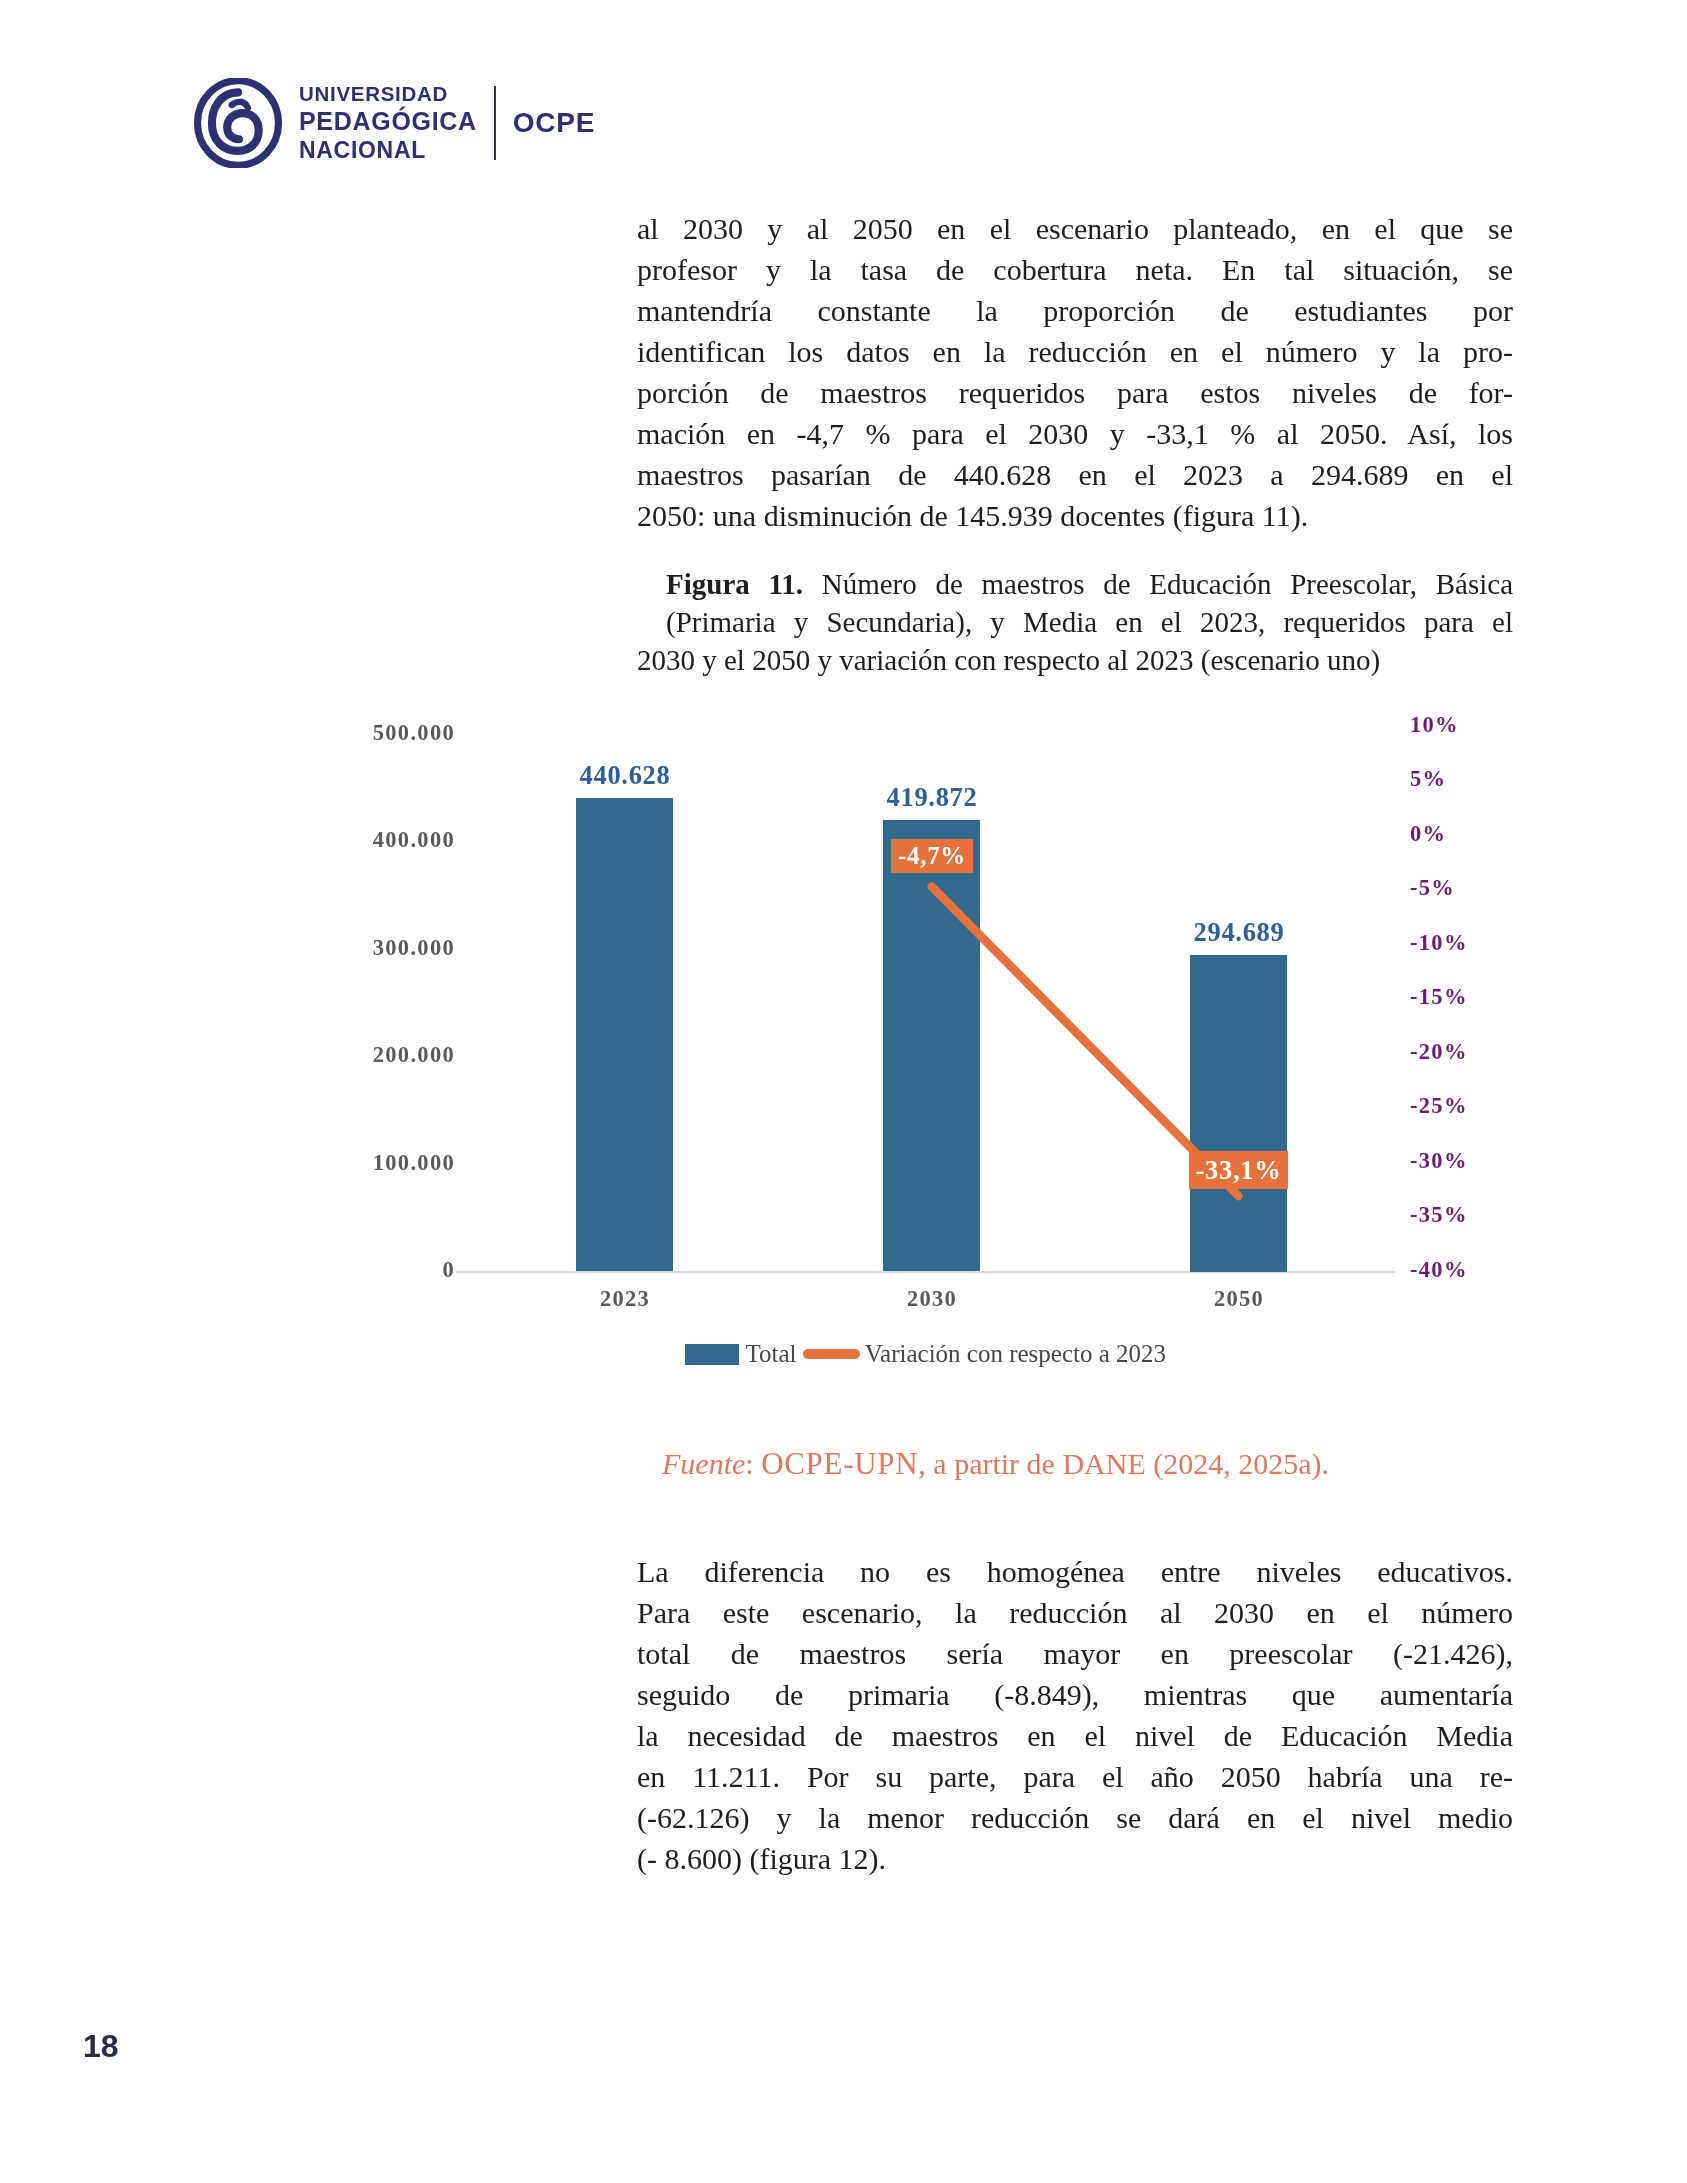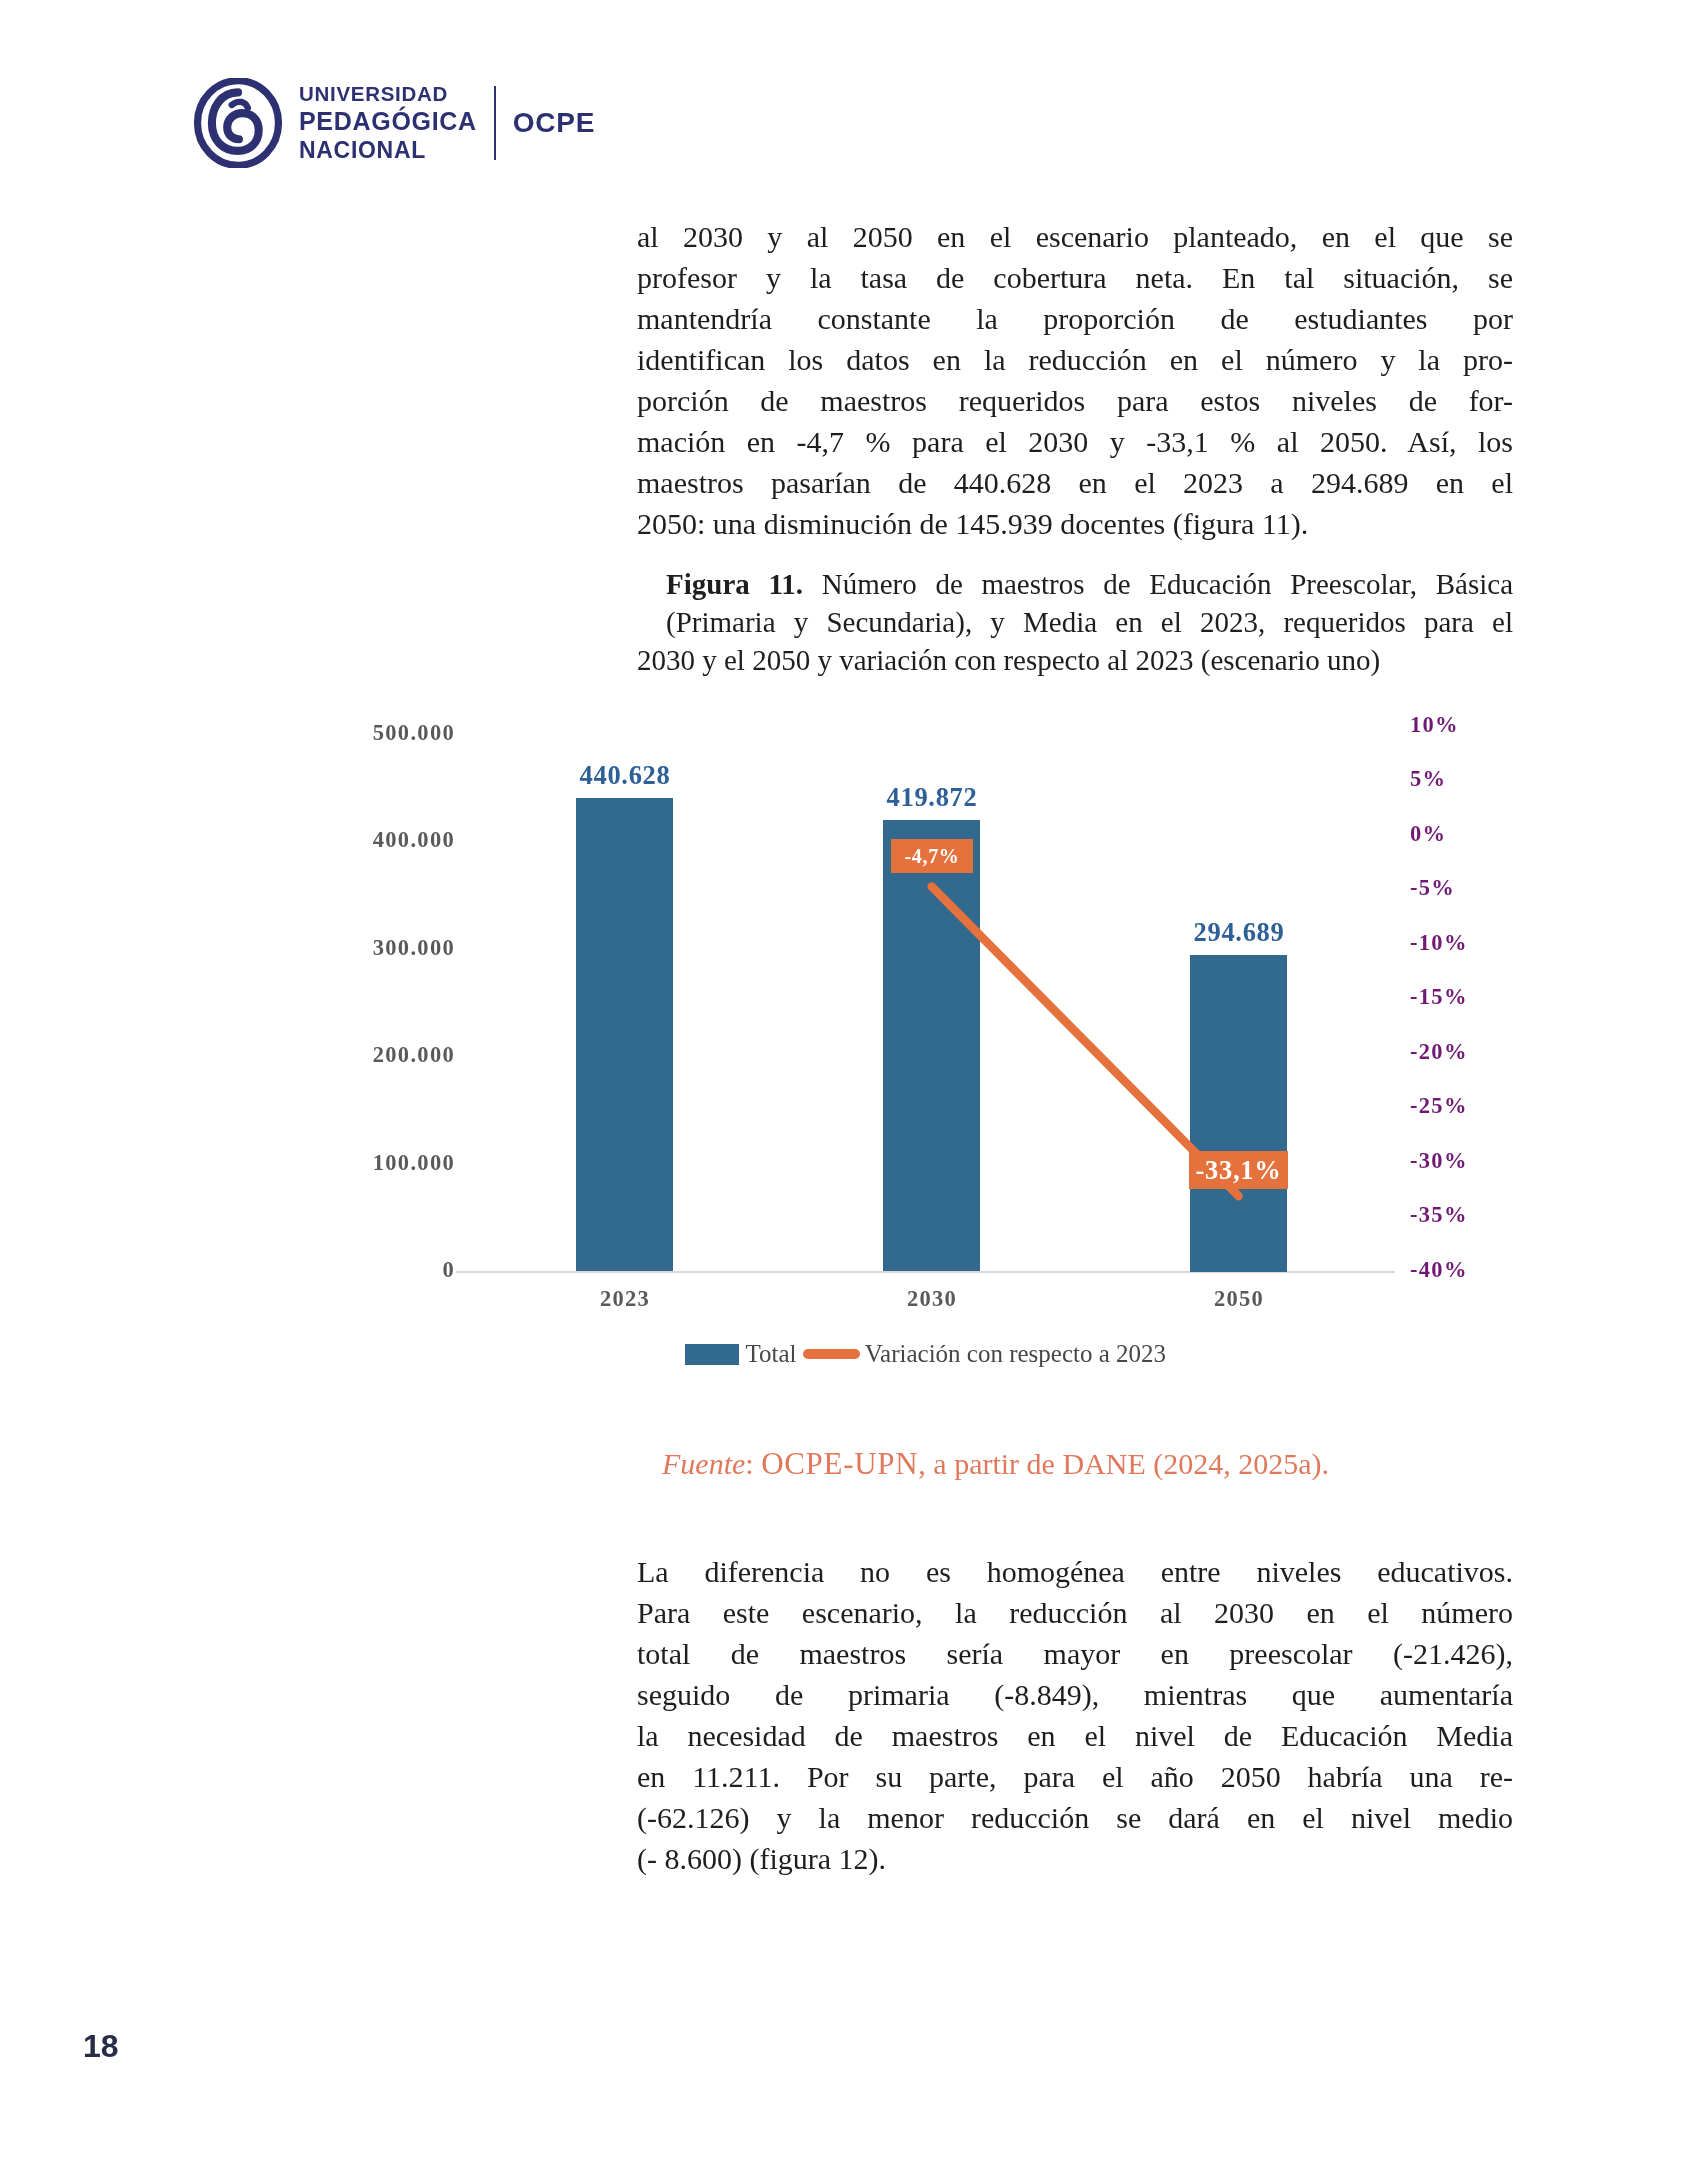--- a/index.html
+++ b/index.html
@@ -16,21 +16,21 @@
   .logo-text .l2{font-size:25px;margin-top:4.6px;letter-spacing:0.7px;}
   .logo-text .l3{font-size:23px;margin-top:4.6px;letter-spacing:0.7px;}
   .logo-divider{width:2px;height:74px;background:#2d3172;margin:0 17px;}
   .logo-ocpe{font-family:"Liberation Sans",sans-serif;font-weight:bold;
              font-size:28px;color:#2d3172;letter-spacing:0.7px;}
 
   
   .para{position:absolute;left:637px;width:876px;font-size:30px;line-height:41px;}
   .para .line{text-align:justify;}
   .para .line.jl{text-align-last:justify;}
-  #p1{top:216px;}
+  #p1{top:208px;}
   #p2{top:1551px;}
 
   .caption{position:absolute;left:637px;top:565px;width:876px;
            font-size:29px;line-height:38px;}
   .caption .line{text-align:justify;}
   .caption .line.jl{text-align-last:justify;margin-left:29px;}
   .caption .b{font-weight:bold;}
 
   
   #chart{position:absolute;left:370px;top:688px;width:1118px;height:701px;}
@@ -126,21 +126,21 @@
       <div class="xlab" style="left: 149px; top: 598px;">2023</div>
       <div class="bar" style="left: 513px; top: 132px; width: 97px; height: 451px; background: rgb(49, 105, 143);"></div>
       <div class="blab" style="left: 456px; top: 94px;">419.872</div>
       <div class="xlab" style="left: 456px; top: 598px;">2030</div>
       <div class="bar" style="left: 820px; top: 267px; width: 97px; height: 317px; background: rgb(49, 105, 143);"></div>
       <div class="blab" style="left: 763px; top: 229px;">294.689</div>
       <div class="xlab" style="left: 763px; top: 598px;">2050</div>
       <svg id="linelayer" width="1118" height="701" viewBox="0 0 1690 1060">
         <polyline points="849,300.256 1313,768.288" fill="none" stroke="#e5713c" stroke-width="13" stroke-linecap="round"></polyline>
       </svg>
-      <div class="obox" style="background: rgb(229, 113, 60); width: 82px; height: 34px; font-size: 20px; left: 521px; top: 151px;">-4,7%</div>
+      <div class="obox" style="background: rgb(229, 113, 60); width: 82px; height: 34px; font-size: 25px; left: 521px; top: 151px;">-4,7%</div>
       <div class="obox" style="background: rgb(229, 113, 60); width: 99px; height: 38px; font-size: 26.5px; left: 819px; top: 463px;">-33,1%</div>
       <div class="legend">
         <div class="lg-item">
           <div class="sw-bar" style="background: rgb(49, 105, 143);"></div>
           <span>Total</span>
         </div>
         <div class="lg-item">
           <div class="sw-line" style="background: rgb(229, 113, 60);"></div>
           <span>Variación con respecto a 2023</span>
         </div>

